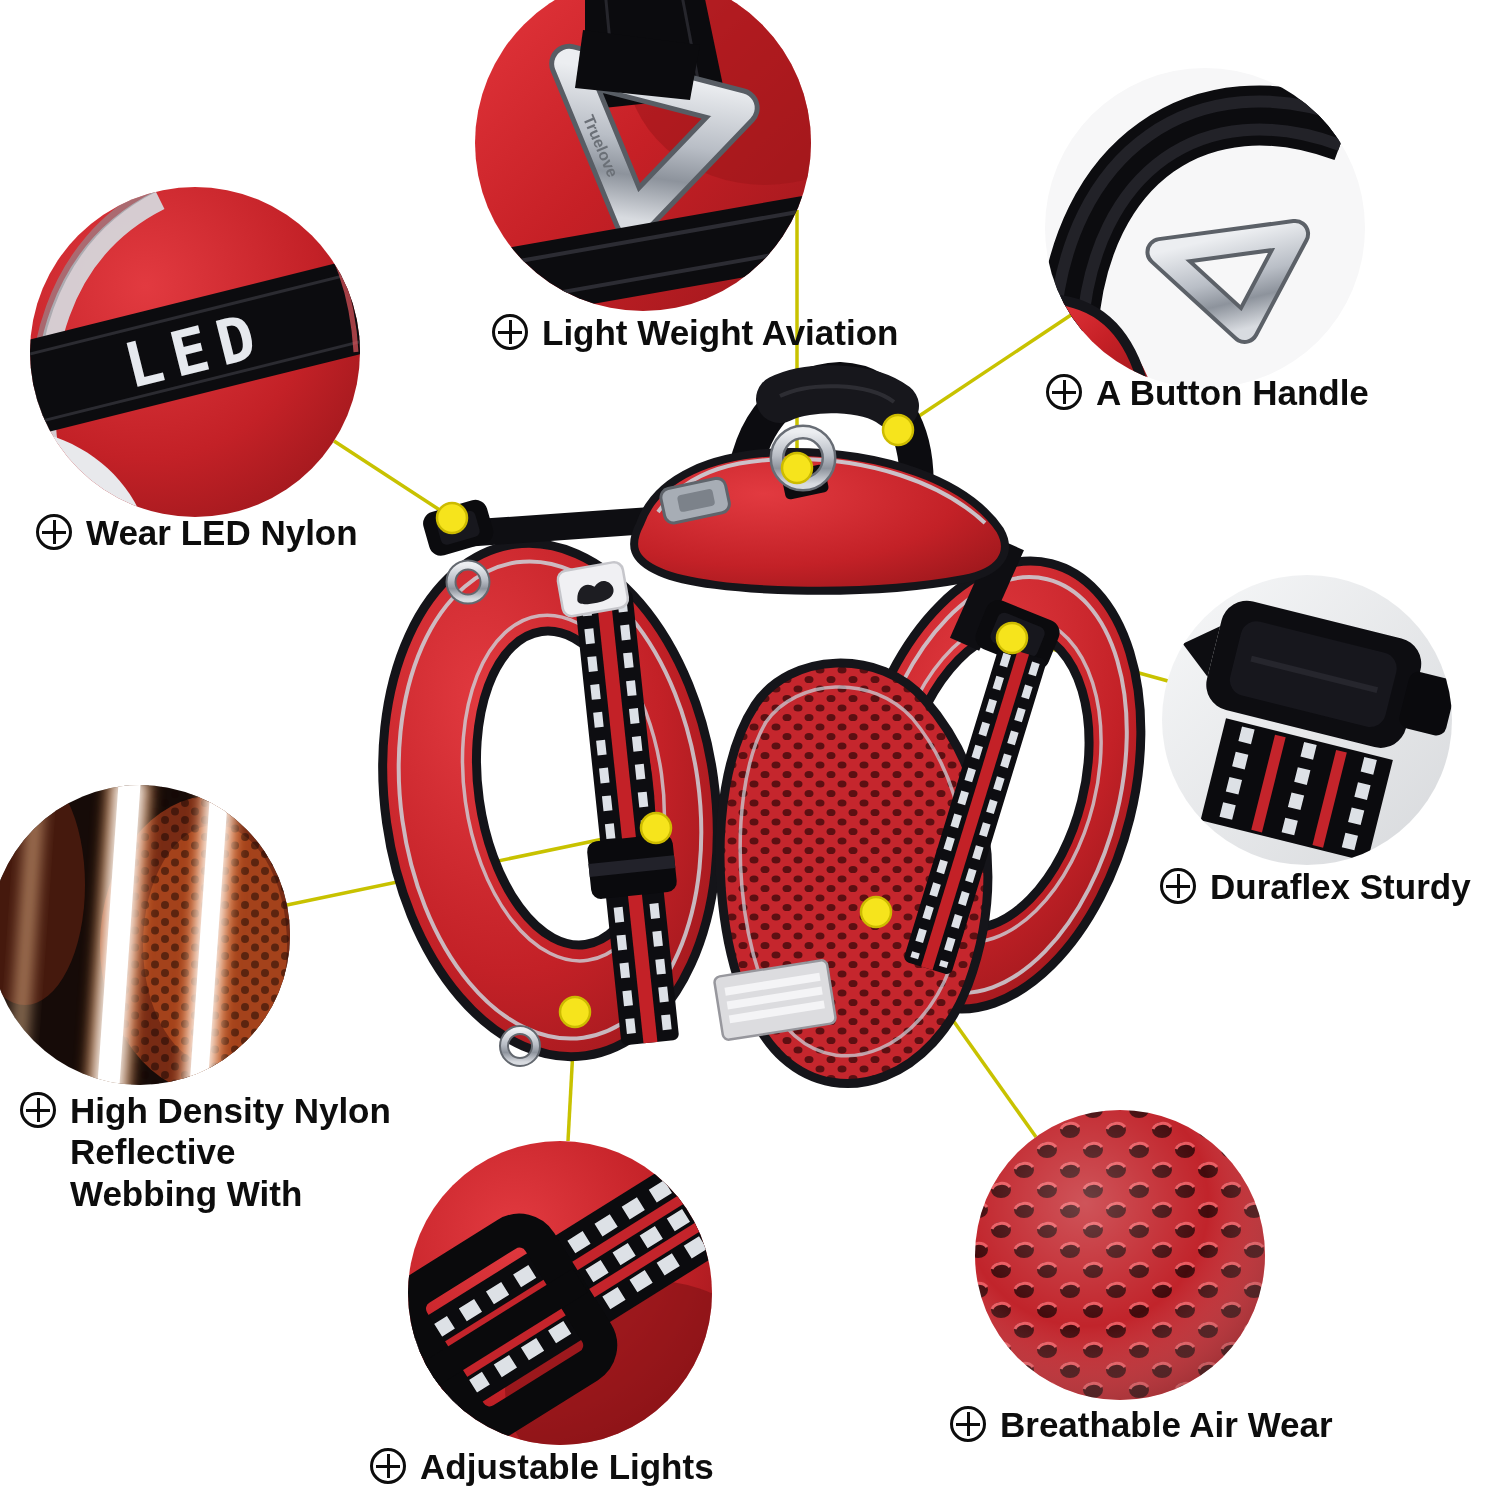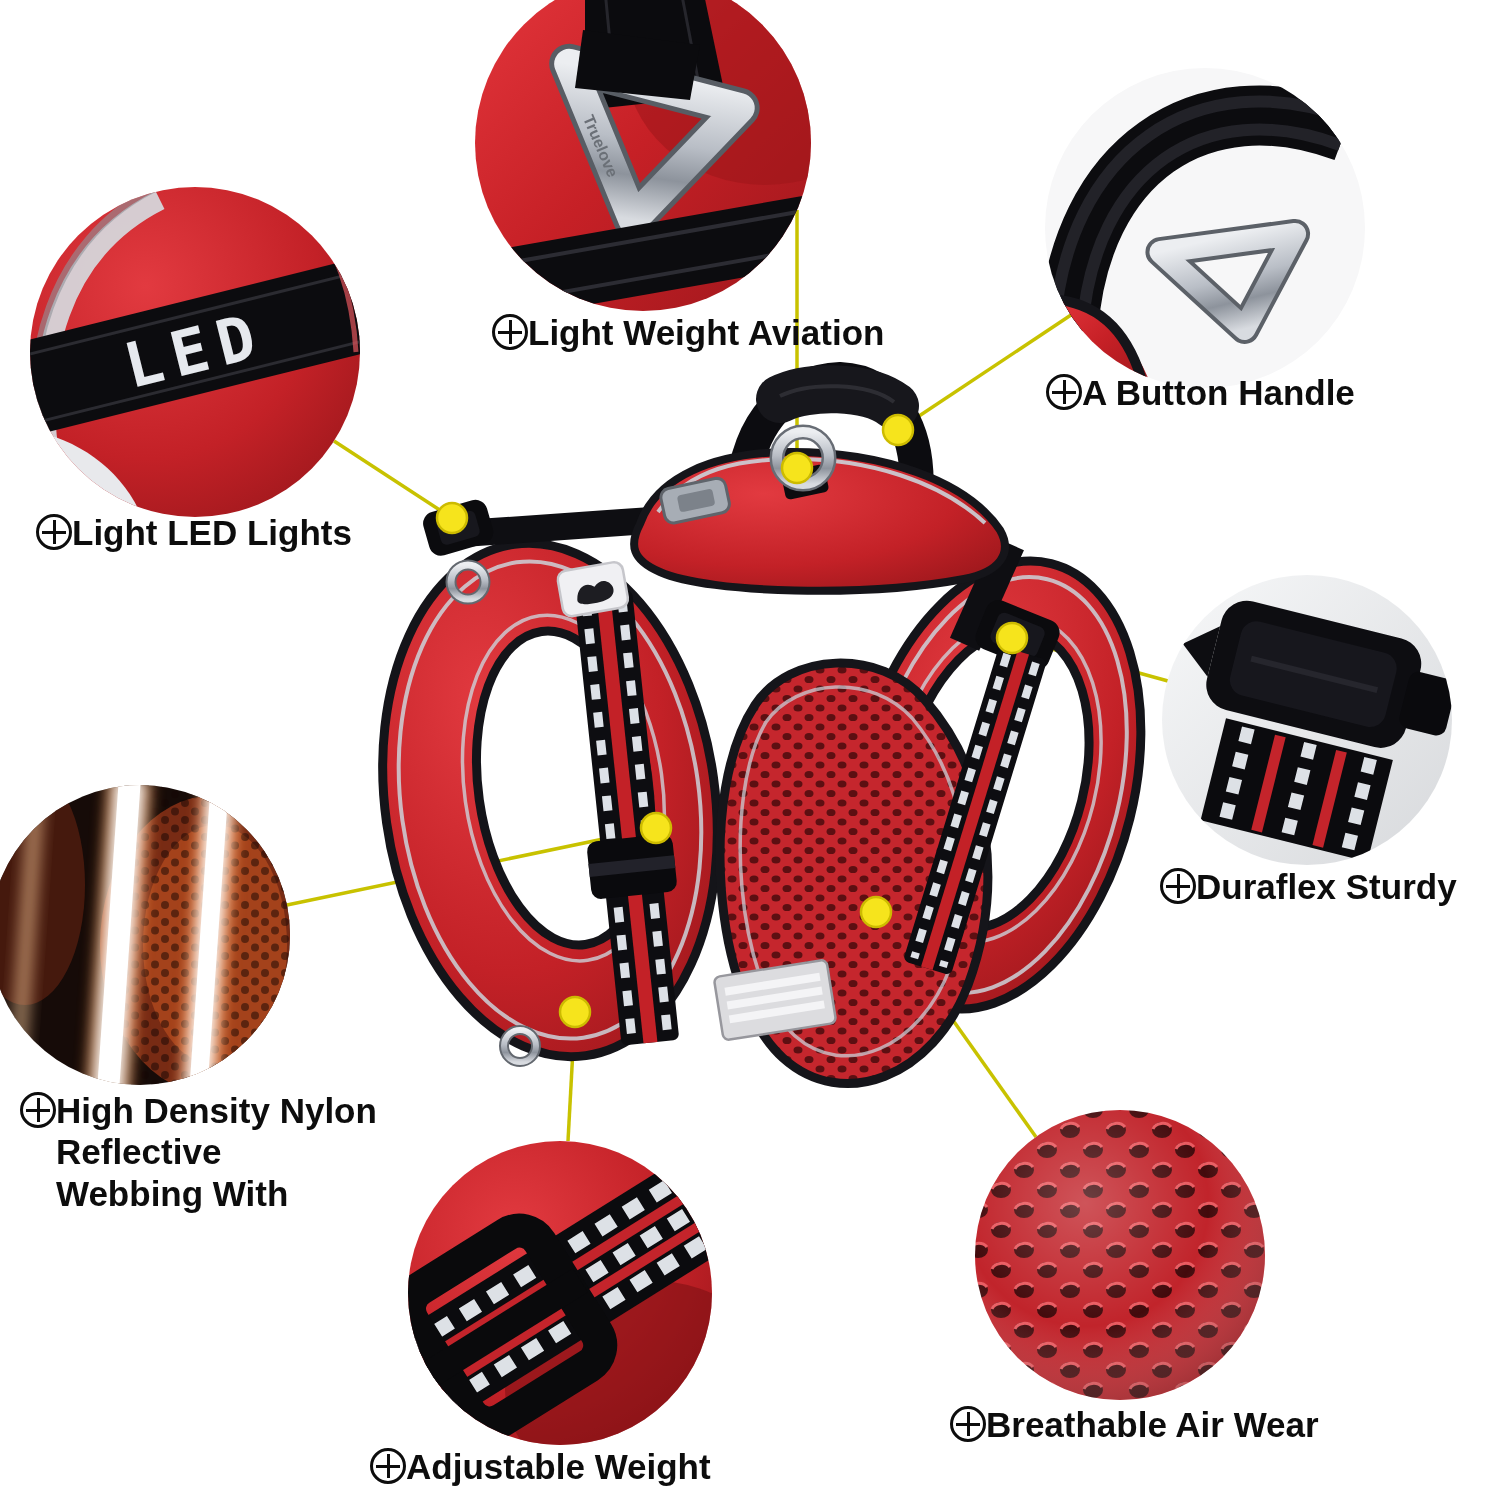--- a/index.html
+++ b/index.html
@@ -12,20 +12,21 @@
     font-family: "Liberation Sans", sans-serif;
   }
   .stage > svg.artwork {
     position: absolute;
     left: 0; top: 0;
   }
   .feature-label {
     position: absolute;
     display: flex;
     align-items: flex-start;
+    gap: 14px;
     font-weight: bold;
     font-size: 35px;
     line-height: 1.18;
     color: #0d0d0d;
     white-space: nowrap;
     z-index: 5;
   }
   .plus {
     position: relative;
     flex: none;
@@ -345,21 +346,21 @@
   <div class="feature-label" style="left:1046px; top:372px">
     <span class="plus"></span>
     <span class="txt">
       <span class="ln">A Button Handle</span>
     </span>
   </div>
 
   <div class="feature-label" style="left:36px; top:512px">
     <span class="plus"></span>
     <span class="txt">
-      <span class="ln">Light LED Lights</span>
+      <span class="ln">Wear LED Nylon</span>
     </span>
   </div>
 
   <div class="feature-label" style="left:1160px; top:866px">
     <span class="plus"></span>
     <span class="txt">
       <span class="ln">Duraflex Sturdy</span>
     </span>
   </div>
 
@@ -375,17 +376,17 @@
   <div class="feature-label" style="left:950px; top:1404px">
     <span class="plus"></span>
     <span class="txt">
       <span class="ln">Breathable Air Wear</span>
     </span>
   </div>
 
   <div class="feature-label" style="left:370px; top:1446px">
     <span class="plus"></span>
     <span class="txt">
-      <span class="ln">Adjustable Weight</span>
+      <span class="ln">Adjustable Lights</span>
     </span>
   </div>
 
 </div>
 
 </body></html>

